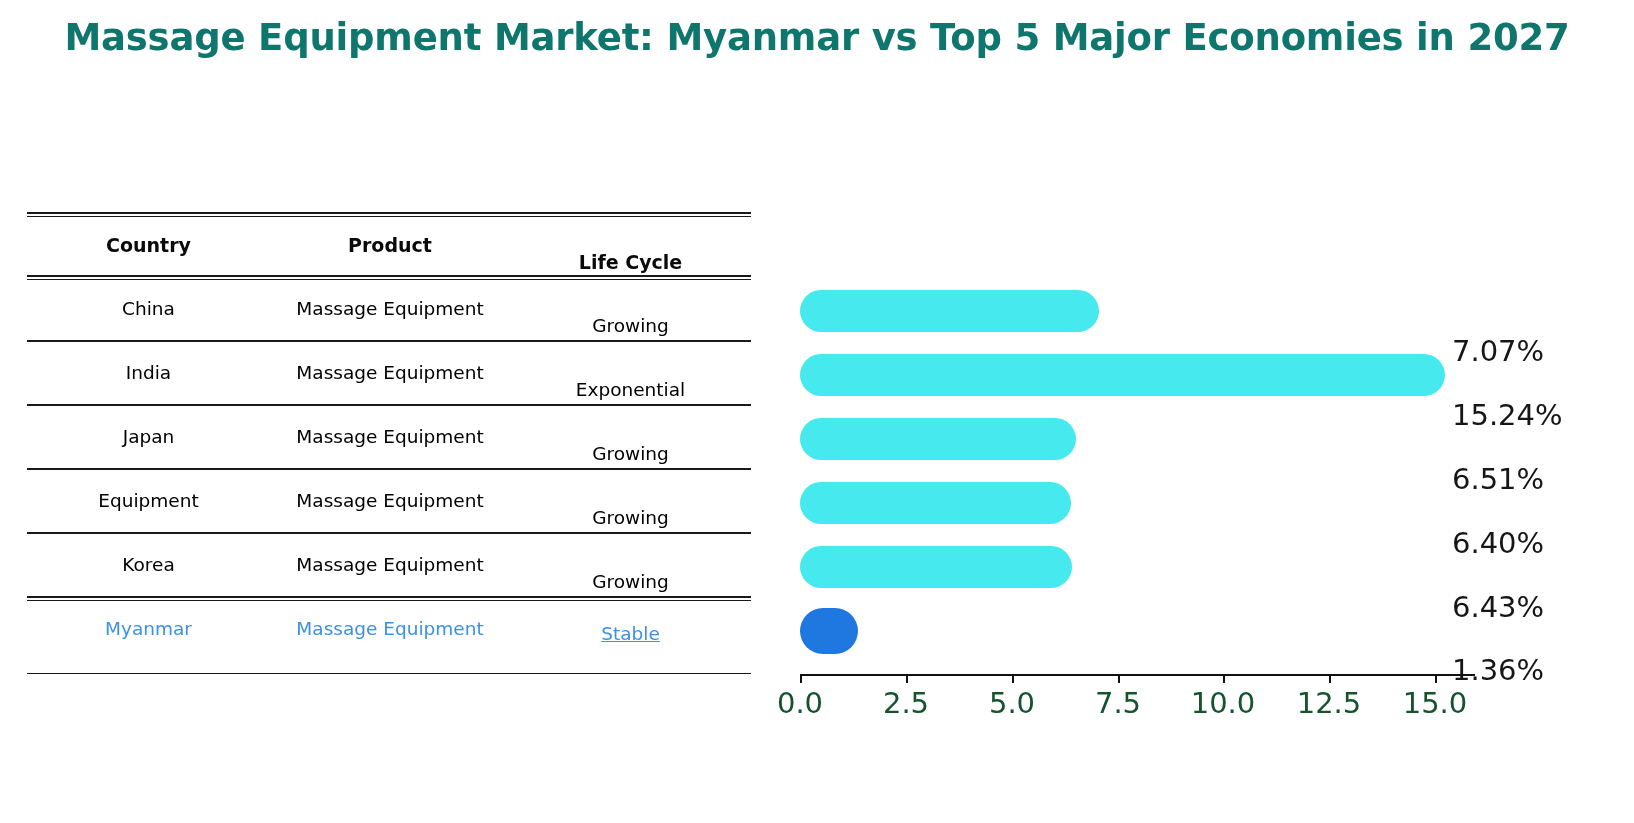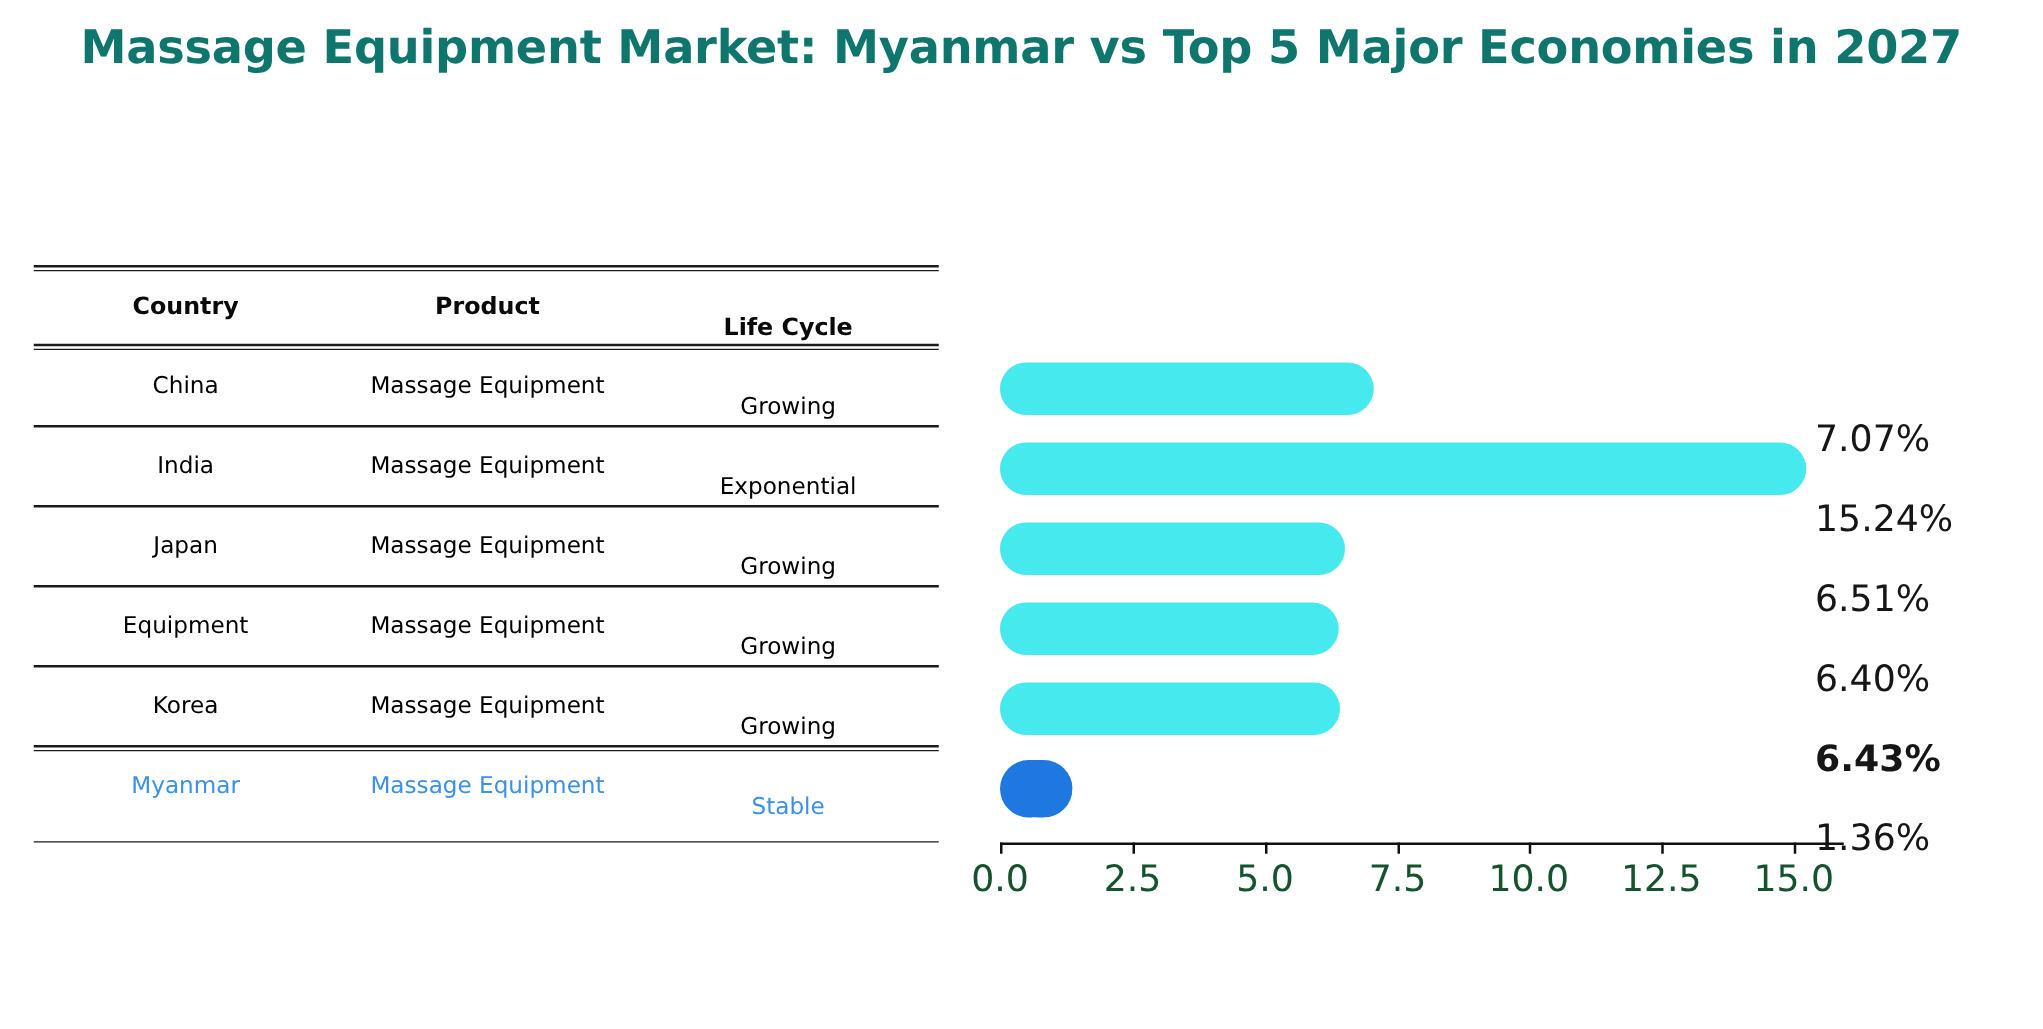--- a/index.html
+++ b/index.html
@@ -183,40 +183,40 @@
       <div class="tcell col-country" style="top:342px;">Korea</div>
       <div class="tcell col-product" style="top:342px;">Massage Equipment</div>
       <div class="tcell col-lifecycle" style="top:342px;">Growing</div>
     </div>
     <div class="rule" style="top:384px;"></div>
     <div class="rule thin" style="top:388px;"></div>
 
     <div class="trow highlight">
       <div class="tcell col-country" style="top:406px;">Myanmar</div>
       <div class="tcell col-product" style="top:406px;">Massage Equipment</div>
-      <div class="tcell col-lifecycle" style="top:406px;">Stable</div>
+      <div class="tcell col-lifecycle" style="top:394px;text-decoration:underline;">Stable</div>
     </div>
     <div class="rule thin" style="top:461px;"></div>
 
   </div>
 
   <div class="plot-panel">
 
     <div class="bar" style="left: 800px; top: 290px; width: 299.297px; background: rgb(69, 233, 238);"></div>
     <div class="bar" style="left: 800px; top: 354px; width: 645.16px; background: rgb(69, 233, 238);"></div>
     <div class="bar" style="left: 800px; top: 418px; width: 275.59px; background: rgb(69, 233, 238);"></div>
     <div class="bar" style="left: 800px; top: 482px; width: 270.933px; background: rgb(69, 233, 238);"></div>
     <div class="bar" style="left: 800px; top: 546px; width: 272.203px; background: rgb(69, 233, 238);"></div>
     <div class="bar focus" style="left: 800px; top: 608px; width: 57.5733px; background: rgb(31, 119, 224); border-color: rgb(31, 119, 224);"></div>
 
     <div class="bar-label" style="top:294px;">7.07%</div>
     <div class="bar-label" style="top:358px;">15.24%</div>
     <div class="bar-label" style="top:422px;">6.51%</div>
     <div class="bar-label" style="top:486px;">6.40%</div>
-    <div class="bar-label" style="top:550px;font-weight:bold;">6.43%</div>
+    <div class="bar-label" style="top:550px;">6.43%</div>
     <div class="bar-label" style="top:613px;">1.36%</div>
 
     <div class="axis-spine"></div>
 
     <div class="tick" style="left:800px;"></div>
     <div class="tick" style="left:906px;"></div>
     <div class="tick" style="left:1012px;"></div>
     <div class="tick" style="left:1118px;"></div>
     <div class="tick" style="left:1223px;"></div>
     <div class="tick" style="left:1329px;"></div>

